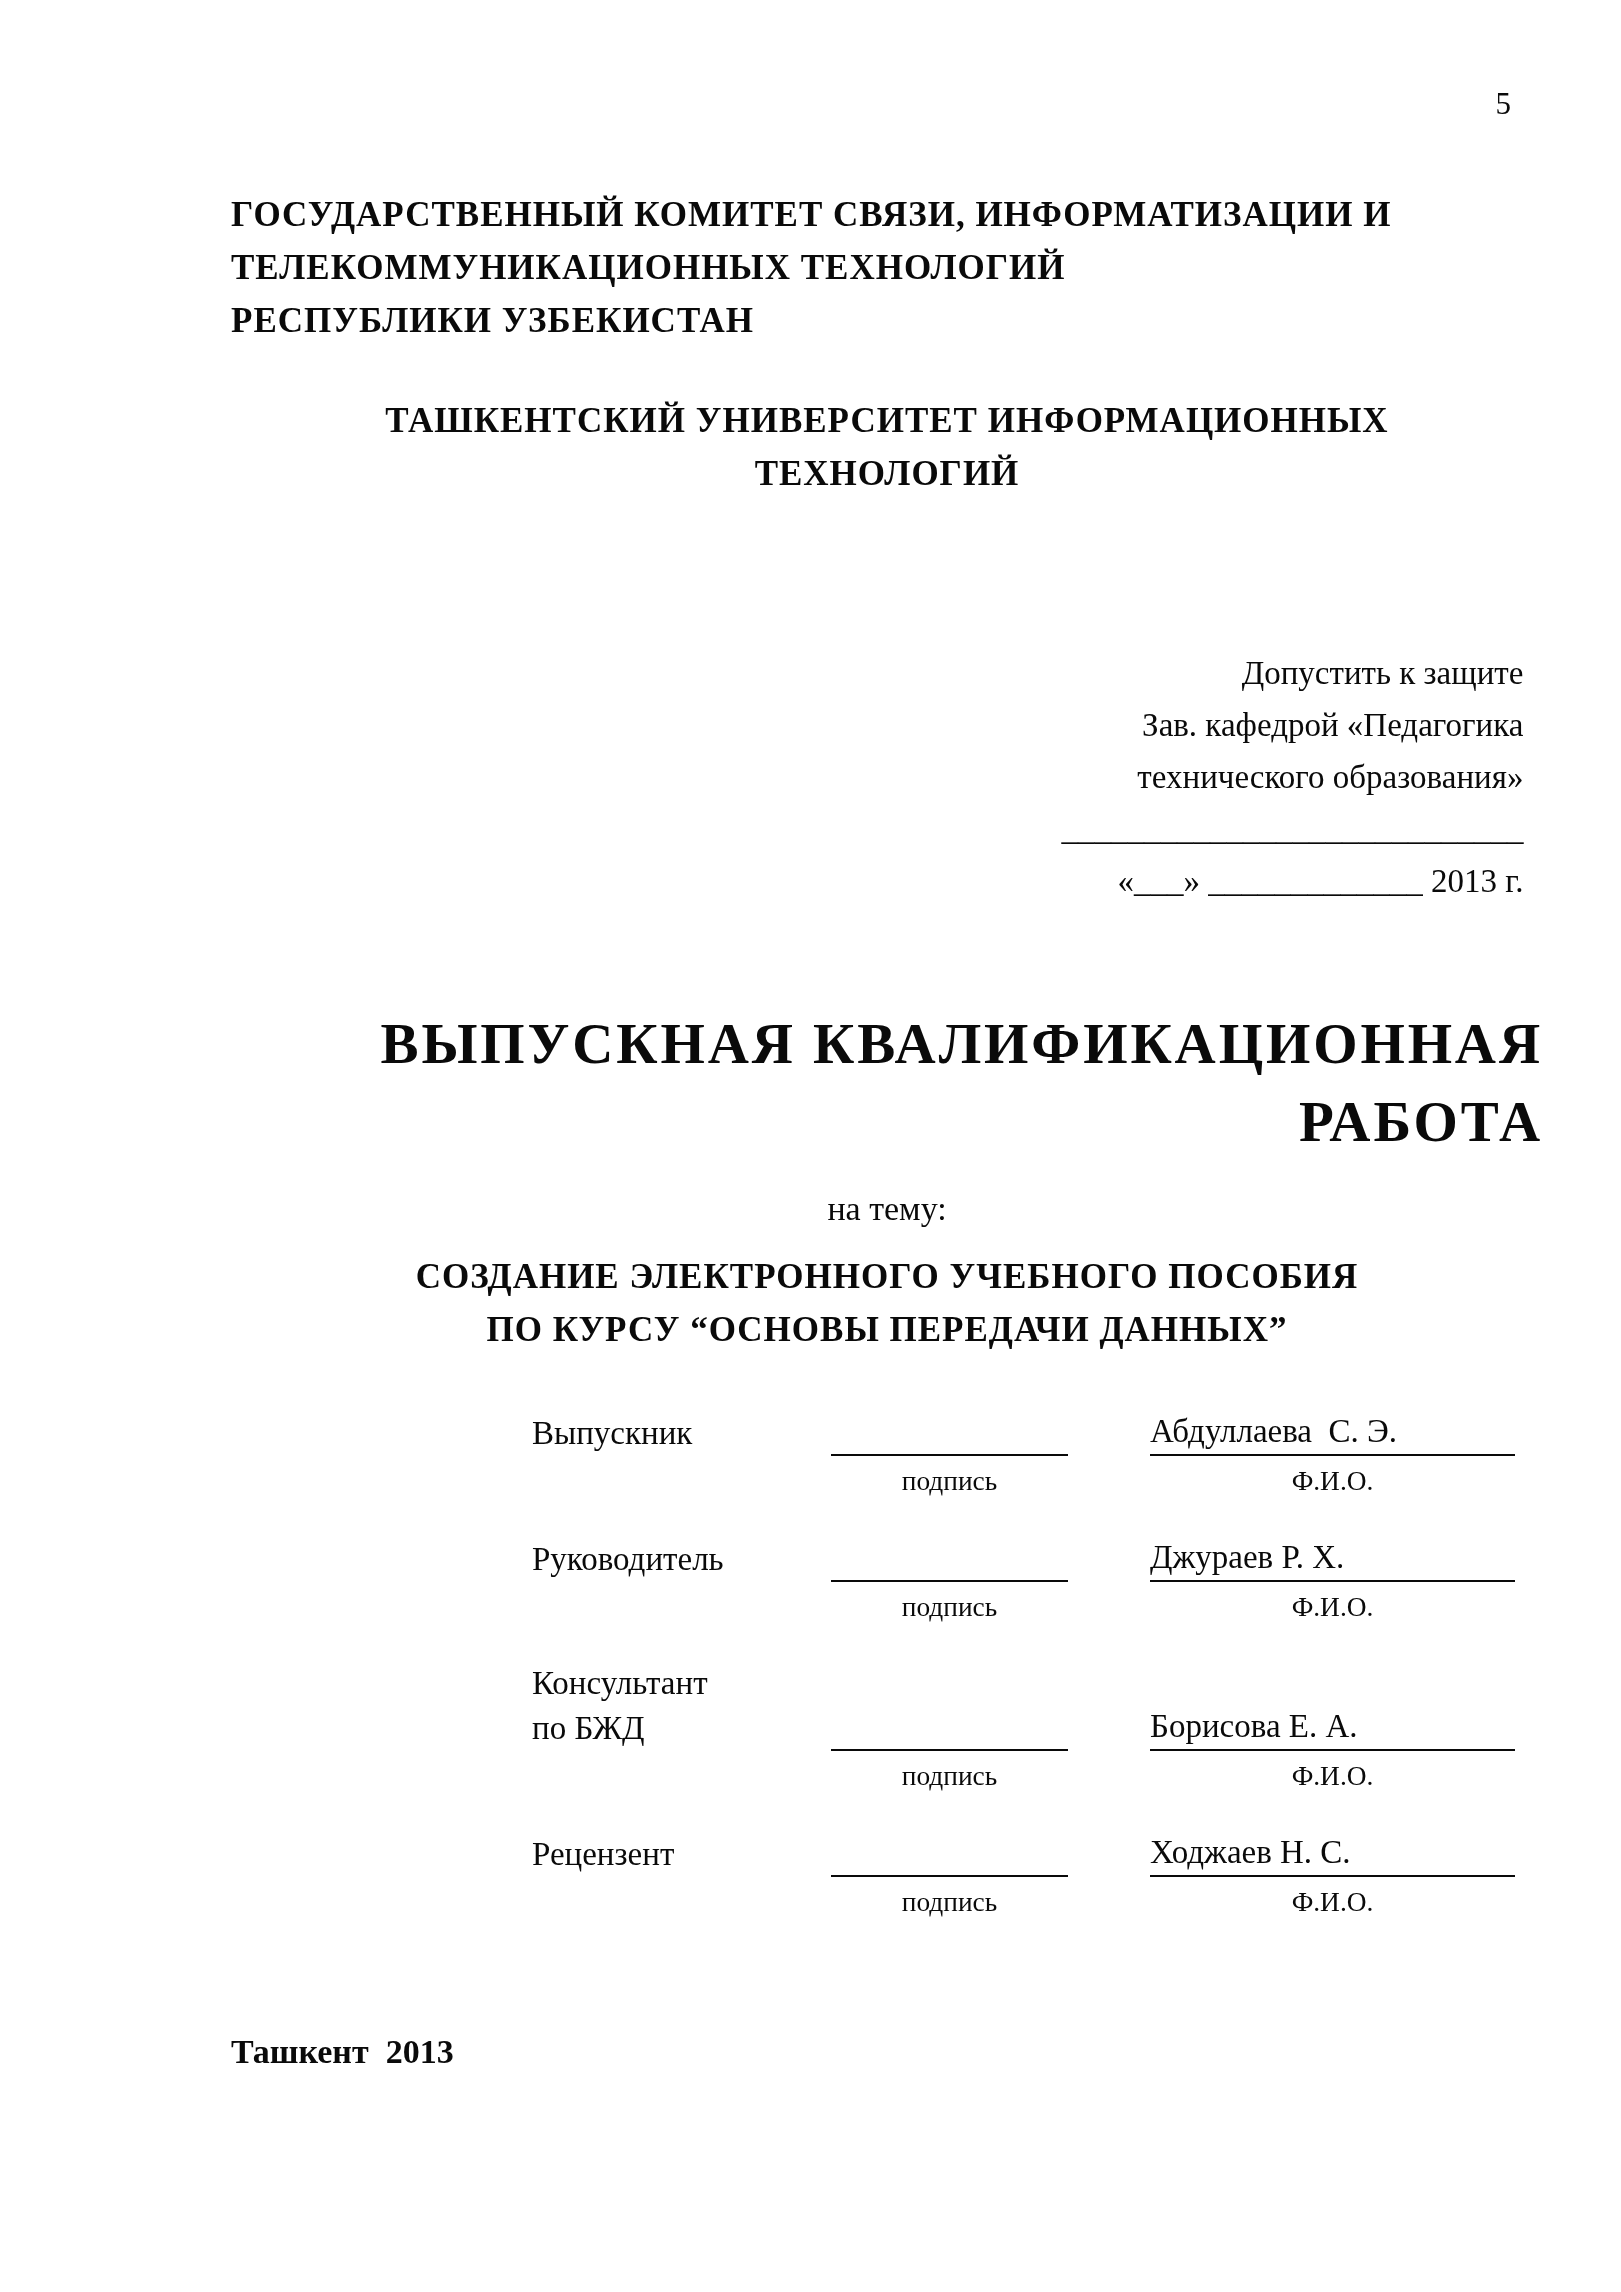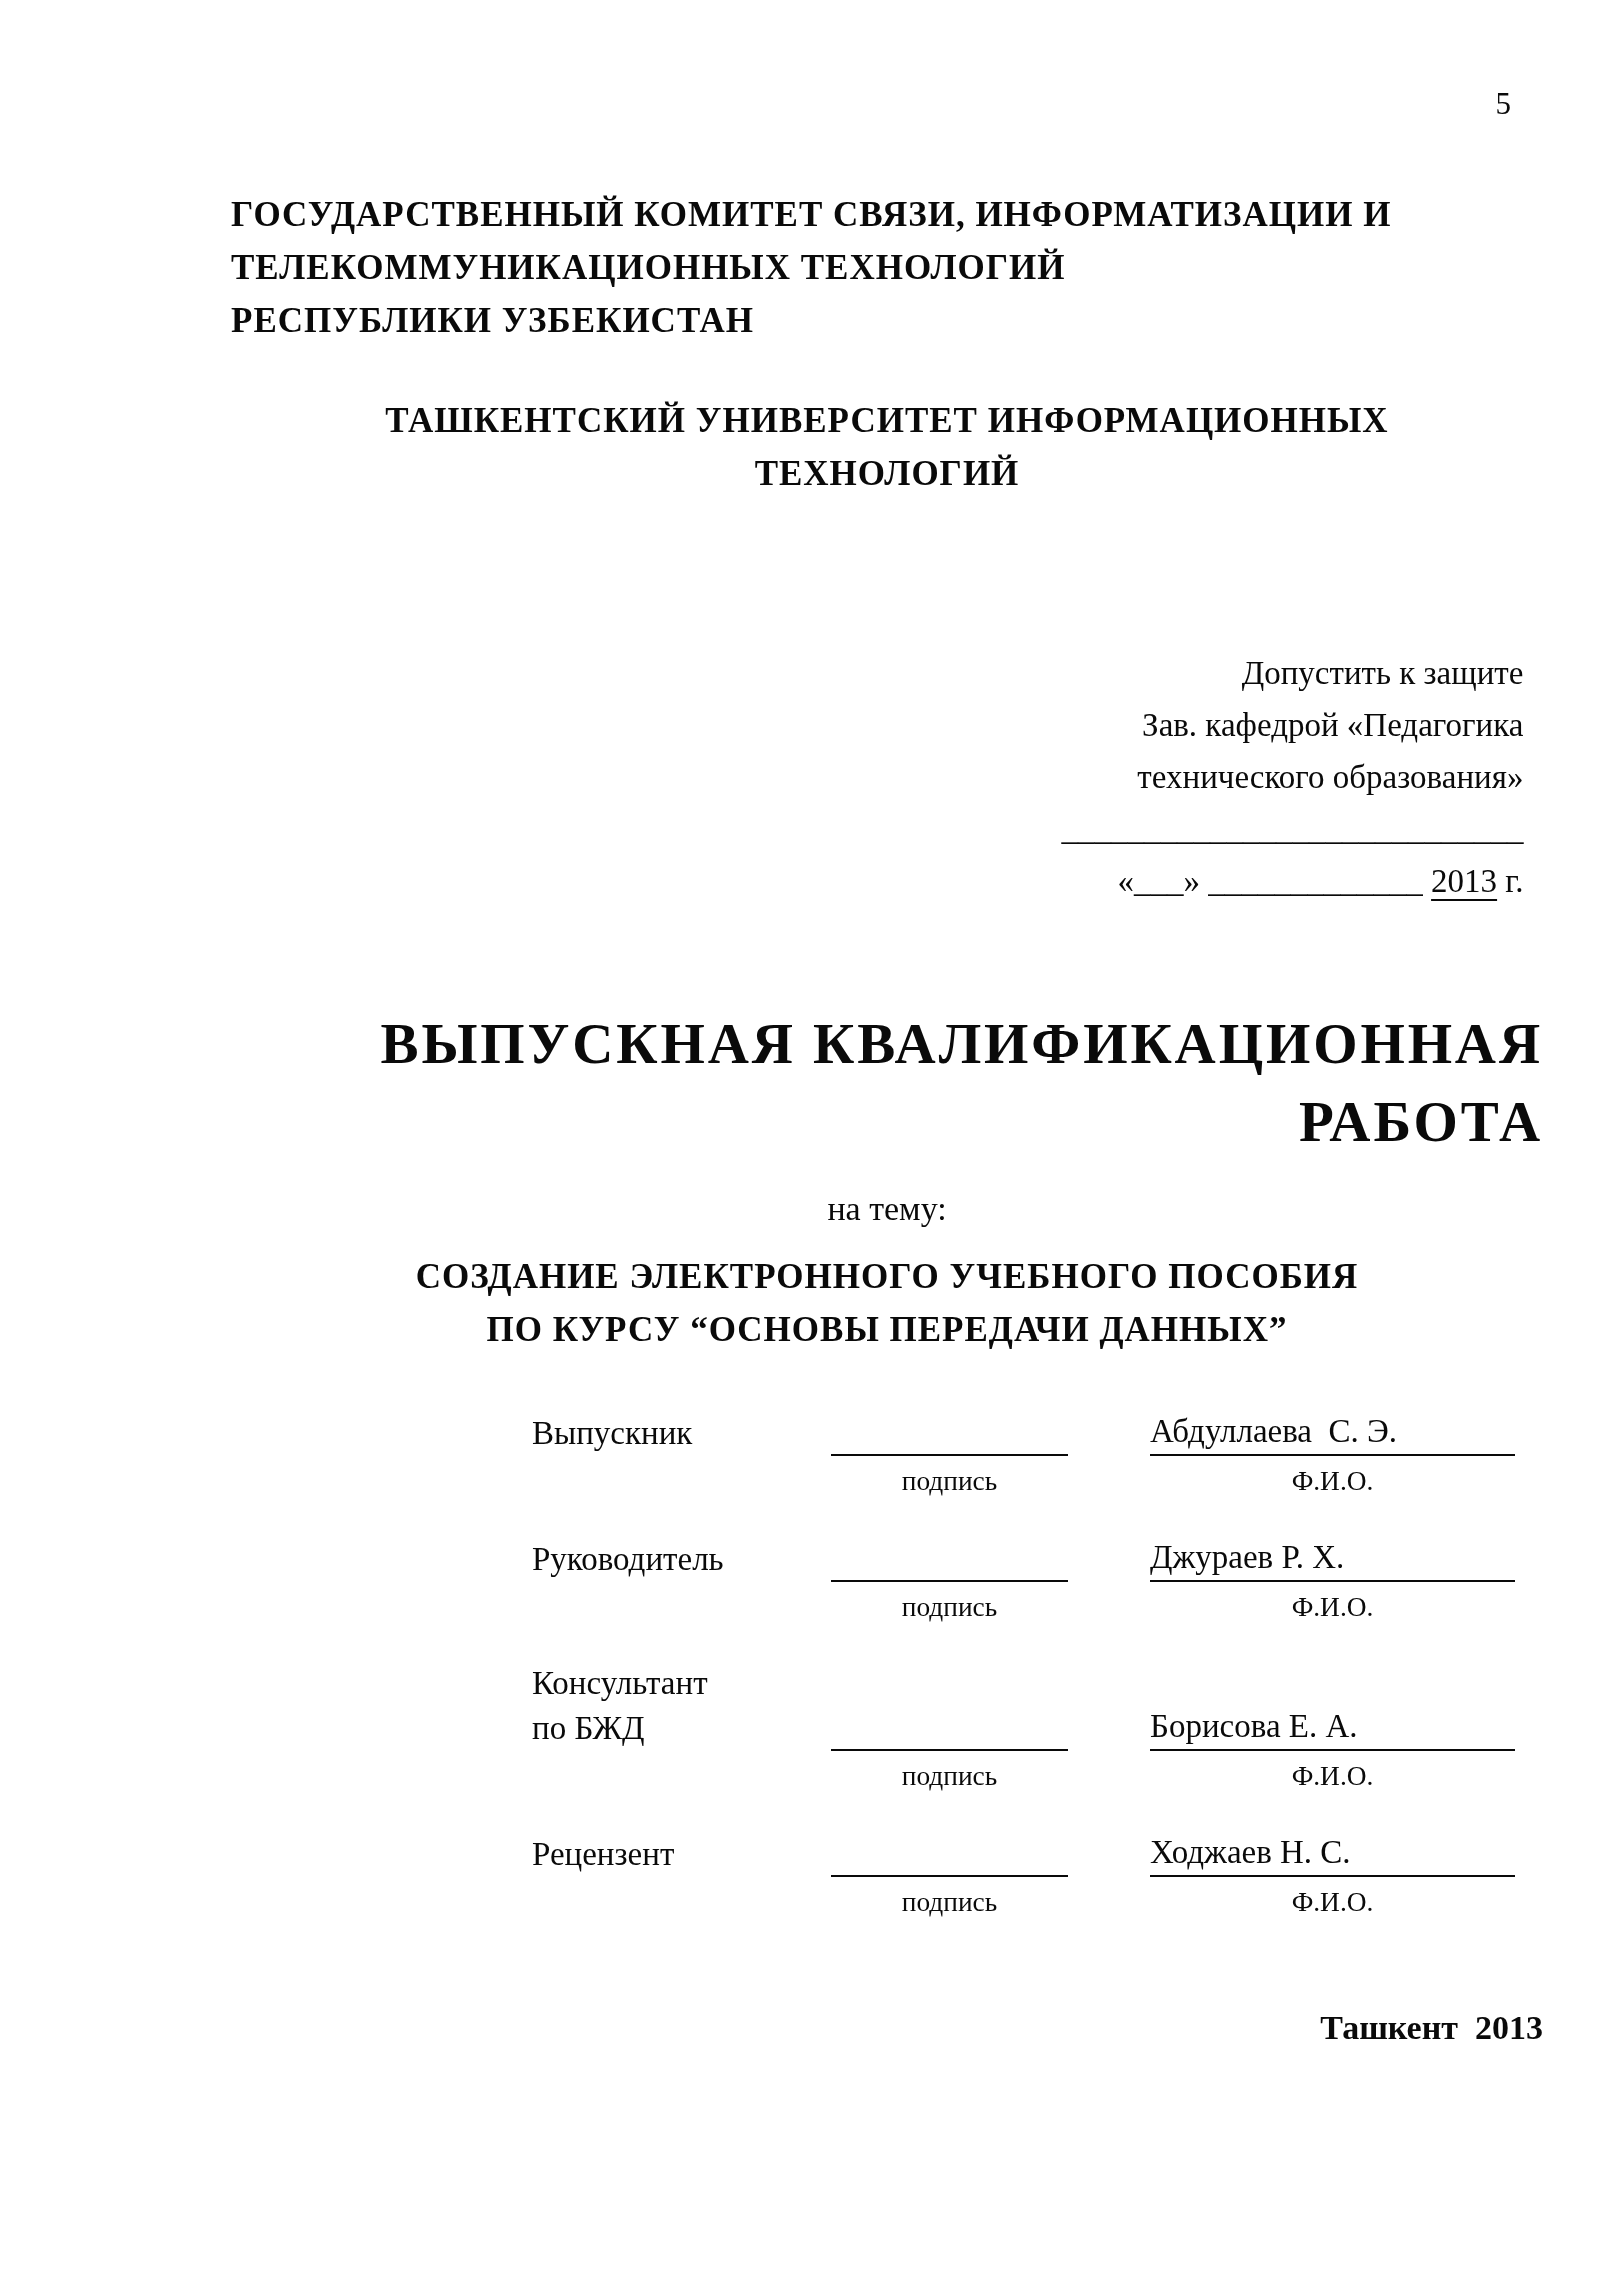--- a/index.html
+++ b/index.html
@@ -39,21 +39,20 @@
     margin-left: auto;
     margin-right: 19.6px;
     width: 490px;
     text-align: right;
     font-size: 33px;
     line-height: 52px;
   }
   .approval .a-blank { letter-spacing: 0; }
   .approval .a-date { white-space: pre; }
   .approval .a-year {
-    text-decoration: underline;
     text-decoration-thickness: 2px;
     text-underline-offset: 6.9px;
   }
   
   .title {
     margin-top: 98px;
     text-align: right;
     font-size: 57px;
     font-weight: 700;
     line-height: 78px;
@@ -98,22 +97,22 @@
   .sig-cap-sign { grid-column: 2; }
   .sig-cap-fio  { grid-column: 4; }
   .sig-cap {
     text-align: center;
     font-size: 27.4px;
     line-height: 37px;
     padding-top: 7px;
   }
   
   .footer {
-    margin-top: 88px;
-    text-align: right;
+    margin-top: 112px;
+    text-align: left;
     font-size: 34px;
     font-weight: 700;
     white-space: pre;
   }
 </style>
 </head>
 <body>
 
 <div class="page">
 

